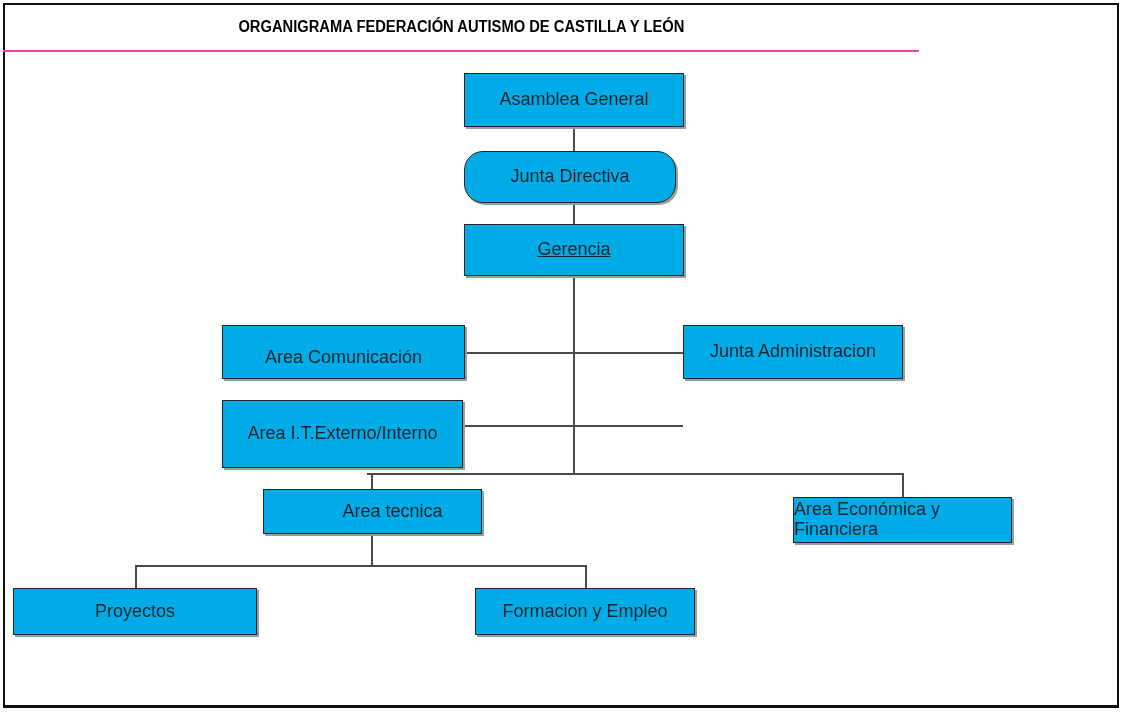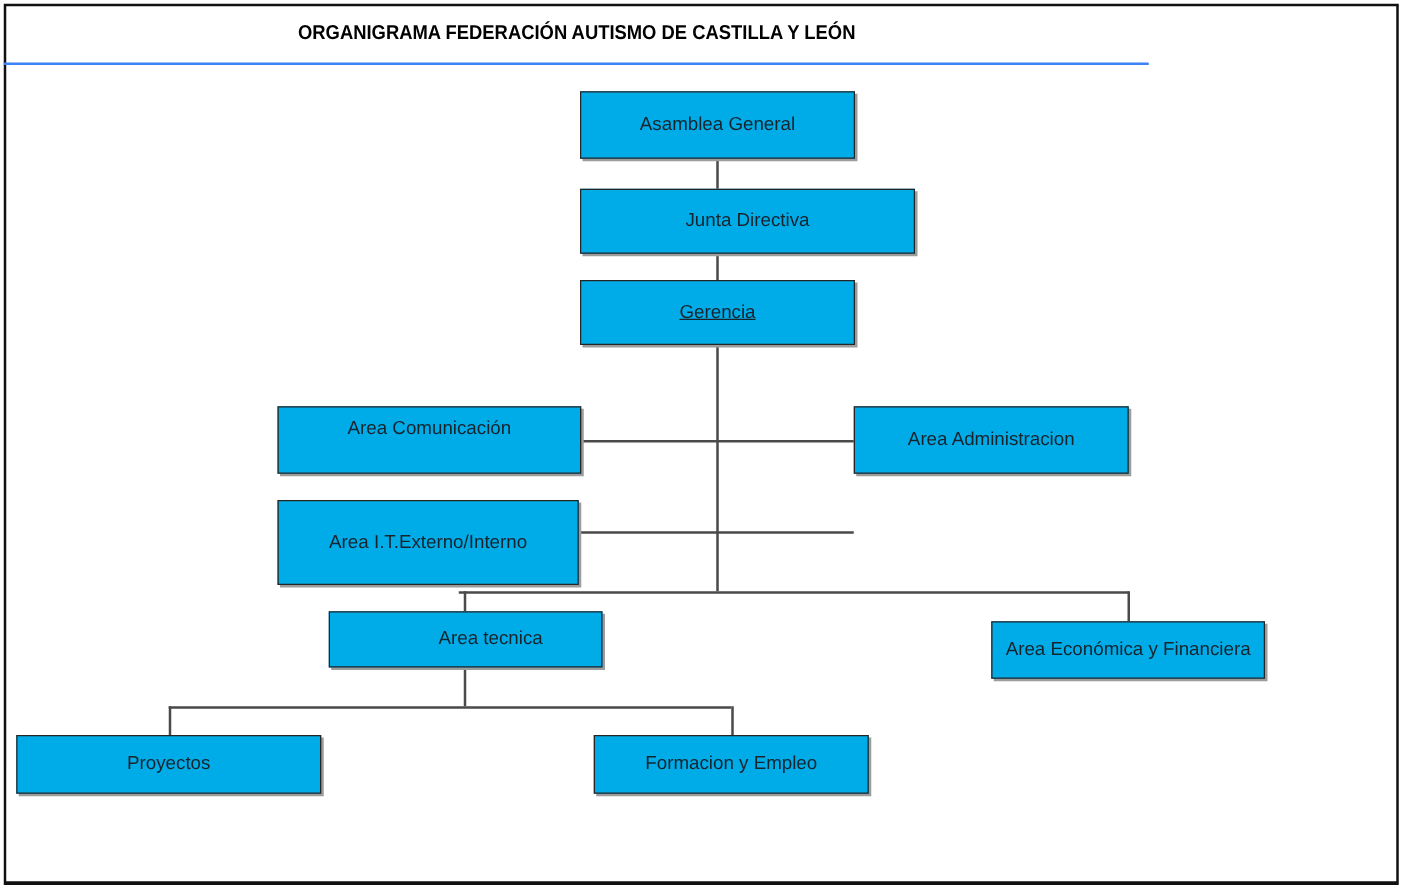--- a/index.html
+++ b/index.html
@@ -7,43 +7,43 @@
     position:relative; width:1124px; height:714px; background:#ffffff;
     font-family:"Liberation Sans", sans-serif; overflow:hidden;
   }
   .frame {
     position:absolute; left:3px; top:3px; width:1116px; height:705px;
     border:2px solid #101010; border-bottom-width:3px; box-sizing:border-box;
     background:transparent;
   }
   .header {
     position:absolute; left:3px; top:3px; width:916px; height:49px;
-    border-bottom:2px solid #3b82f6; box-sizing:border-box;
+    border-bottom:2px solid #ec4899; box-sizing:border-box;
     display:flex; align-items:center; justify-content:center;
   }
   .title {
     font-weight:bold; font-size:16px; color:#000;
     transform:scaleX(0.92); transform-origin:center; white-space:nowrap;
   }
   .node {
     position:absolute; box-sizing:border-box;
     background:#00ACE8; border:1.5px solid #252525;
     box-shadow:2px 2px 0 #9c9c9c;
     display:flex; align-items:center; justify-content:center;
-    font-size:15px; color:#17242e; text-align:left; line-height:1.1;
+    font-size:18px; color:#17242e; text-align:left; line-height:1.1;
     cursor:default;
   }
-  .node.text-high { align-items:flex-start; padding-top:9px; }
+  .node.text-high { align-items:flex-start; padding-top:22px; }
   .line { position:absolute; background:#4a4a4a; }
   .v { width:1.5px; }
   .h { height:1.5px; }
 
   
   #n-asamblea       { left:464px; top:73px;  width:220px; height:54px; }
-  #n-junta          { left:464px; top:151px; width:268px; height:52px; }
+  #n-junta          { left:464px; top:151px; width:212px; height:52px;border-radius:19px; }
   #n-gerencia       { left:464px; top:224px; width:220px; height:52px;text-decoration:underline; }
   #n-comunicacion   { left:222px; top:325px; width:243px; height:54px; }
   #n-administracion { left:683px; top:325px; width:220px; height:54px; }
   #n-it             { left:222px; top:400px; width:241px; height:68px; }
   #n-calidad        { left:683px; top:402px; width:220px; height:51px; }
   #n-tecnica        { left:263px; top:489px; width:219px; height:45px;padding-left:40px; }
   #n-economica      { left:793px; top:497px; width:219px; height:46px; }
   #n-proyectos      { left:13px;  top:588px; width:244px; height:47px; }
   #n-formacion      { left:475px; top:588px; width:220px; height:47px; }
 
@@ -82,20 +82,20 @@
   <div class="line v" id="l-economica-top"></div>
   <div class="line v" id="l-tecnica-bottom"></div>
   <div class="line h" id="l-bottom"></div>
   <div class="line v" id="l-proyectos-top"></div>
   <div class="line v" id="l-formacion-top"></div>
 
   <div class="node" id="n-asamblea">Asamblea General</div>
   <div class="node" id="n-junta">Junta Directiva</div>
   <div class="node" id="n-gerencia">Gerencia</div>
   <div class="node text-high" id="n-comunicacion">Area Comunicación</div>
-  <div class="node" id="n-administracion">Area Administracion</div>
+  <div class="node" id="n-administracion">Junta Administracion</div>
   <div class="node" id="n-it">Area I.T.Externo/Interno</div>
   <div class="node" id="n-tecnica">Area tecnica</div>
   <div class="node" id="n-proyectos">Proyectos</div>
   <div class="node" id="n-economica">Area Económica y Financiera</div>
   <div class="node" id="n-formacion">Formacion y Empleo</div>
 
 </div>
 
 </body></html>

